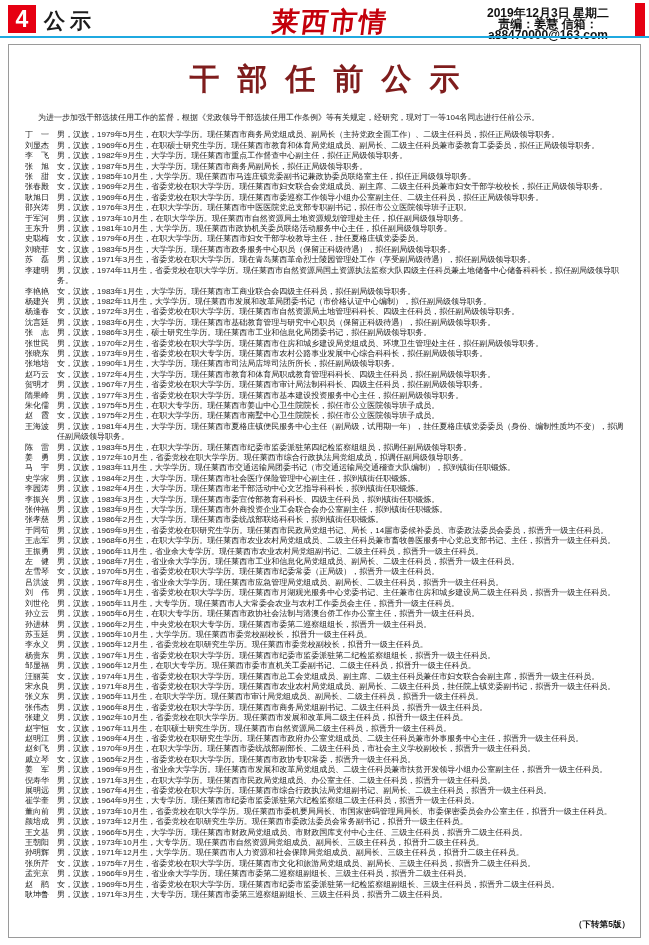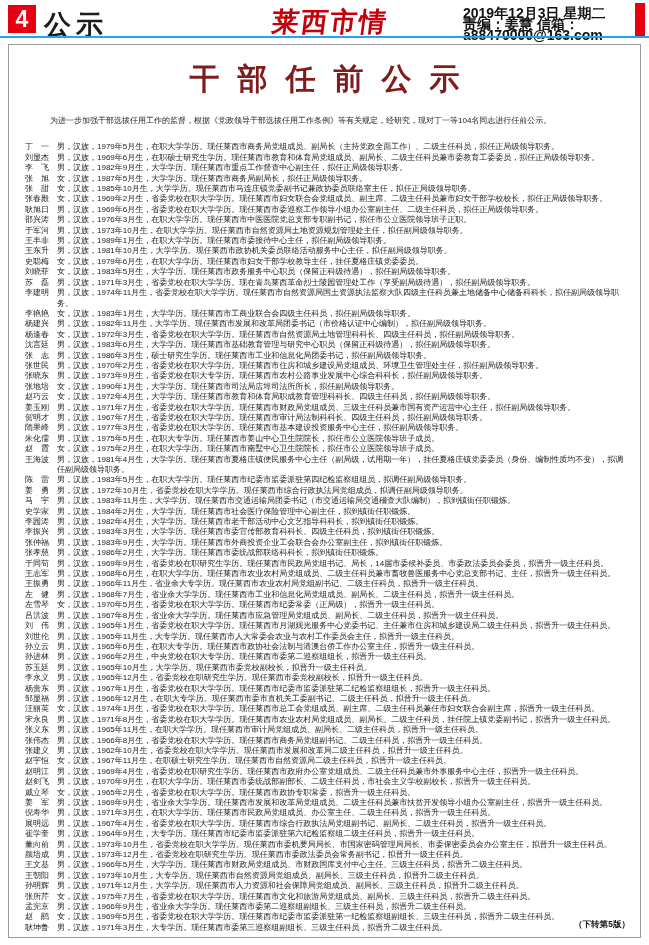--- a/index.html
+++ b/index.html
@@ -2,32 +2,32 @@
 <html><head>
 <meta charset="utf-8">
 <style>
   html,body{margin:0;padding:0;background:#ddd;}
   .page{position:relative;width:649px;height:945px;margin:0 auto;background:#ffffff;
         font-family:"Liberation Sans",sans-serif;color:#1c1c1c;overflow:hidden;}
   
   .header{position:absolute;top:0;left:0;right:0;height:38px;}
   .page-num{position:absolute;left:8px;top:5px;width:28px;height:28px;background:#e60012;
             color:#fff;font-size:23px;font-weight:bold;text-align:center;line-height:28px;}
-  .section-label{position:absolute;left:44px;top:7px;font-size:27px;font-weight:bold;letter-spacing:5px;}
+  .section-label{position:absolute;left:44px;top:7px;font-size:21px;font-weight:bold;letter-spacing:5px;}
   .masthead{position:absolute;left:240px;width:180px;top:4px;text-align:center;font-size:27px;
             font-weight:900;color:#c4000b;transform:skewX(-7deg);letter-spacing:2px;}
-  .issue-info{position:absolute;left:463px;top:8px;font-size:14px;font-weight:bold;line-height:11px;color:#111;}
+  .issue-info{position:absolute;left:447px;top:8px;font-size:12px;font-weight:bold;line-height:11px;color:#111;text-align:center;}
   .red-bar{position:absolute;right:4px;top:3px;width:10px;height:34px;background:#e60012;}
   .header-rule{position:absolute;left:0;right:0;top:36px;height:2px;background:#1fa9e0;}
   
   .content{position:absolute;left:8px;right:8px;top:44px;bottom:7px;border:1px solid #9a9a9a;
            padding:6px 9px;box-sizing:border-box;}
   .title{text-align:center;font-size:30px;font-weight:bold;letter-spacing:18px;text-indent:18px;
          margin:8px 0 13px 0;color:#7f1d1d;}
-  .intro{font-size:8px;line-height:10.4px;text-indent:2em;margin:16px;color:#222;}
+  .intro{font-size:8px;line-height:10.4px;text-indent:2em;margin:4px;color:#222;}
   .entries{margin:7px;}
   .entry{font-size:8px;line-height:10.4px;padding-left:32px;text-indent:-32px;color:#222;}
   .entry-name{display:inline-block;width:27px;margin-right:5px;text-indent:0;white-space:pre;}
   .footer-note{position:absolute;right:10px;bottom:6px;font-size:8.5px;font-weight:bold;color:#111;font-family:Liberation Mono, monospace;}
 </style>
 </head>
 <body>
 
 <div class="page">
 
@@ -49,36 +49,34 @@
     <div class="entries">
         <div class="entry"><span class="entry-name">丁　一</span><span class="entry-detail">男，汉族，1979年5月生，在职大学学历。现任莱西市商务局党组成员、副局长（主持党政全面工作）、二级主任科员，拟任正局级领导职务。</span></div>
         <div class="entry"><span class="entry-name">刘显杰</span><span class="entry-detail">男，汉族，1969年6月生，在职硕士研究生学历。现任莱西市教育和体育局党组成员、副局长、二级主任科员兼市委教育工委委员，拟任正局级领导职务。</span></div>
         <div class="entry"><span class="entry-name">李　飞</span><span class="entry-detail">男，汉族，1982年9月生，大学学历。现任莱西市重点工作督查中心副主任，拟任正局级领导职务。</span></div>
         <div class="entry"><span class="entry-name">张　旭</span><span class="entry-detail">女，汉族，1987年5月生，大学学历。现任莱西市商务局副局长，拟任正局级领导职务。</span></div>
         <div class="entry"><span class="entry-name">张　甜</span><span class="entry-detail">女，汉族，1985年10月生，大学学历。现任莱西市马连庄镇党委副书记兼政协委员联络室主任，拟任正局级领导职务。</span></div>
         <div class="entry"><span class="entry-name">张春殿</span><span class="entry-detail">女，汉族，1969年2月生，省委党校在职大学学历。现任莱西市妇女联合会党组成员、副主席、二级主任科员兼市妇女干部学校校长，拟任正局级领导职务。</span></div>
         <div class="entry"><span class="entry-name">耿旭日</span><span class="entry-detail">男，汉族，1969年6月生，省委党校在职大学学历。现任莱西市委巡察工作领导小组办公室副主任、二级主任科员，拟任正局级领导职务。</span></div>
         <div class="entry"><span class="entry-name">邵兴涛</span><span class="entry-detail">男，汉族，1976年3月生，在职大学学历。现任莱西市中医医院党总支部专职副书记，拟任市公立医院领导班子正职。</span></div>
         <div class="entry"><span class="entry-name">于军河</span><span class="entry-detail">男，汉族，1973年10月生，在职大学学历。现任莱西市自然资源局土地资源规划管理处主任，拟任副局级领导职务。</span></div>
-        <div class="entry"><span class="entry-name">王丰非</span><span class="entry-detail">男，汉族，1989年1月生，在职大学学历。现任莱西市委接待中心主任，拟任副局级领导职务。</span></div>
         <div class="entry"><span class="entry-name">王东升</span><span class="entry-detail">男，汉族，1981年10月生，大学学历。现任莱西市政协机关委员联络活动服务中心主任，拟任副局级领导职务。</span></div>
         <div class="entry"><span class="entry-name">史聪梅</span><span class="entry-detail">女，汉族，1979年6月生，在职大学学历。现任莱西市妇女干部学校教导主任，挂任夏格庄镇党委委员。</span></div>
         <div class="entry"><span class="entry-name">刘晓菲</span><span class="entry-detail">女，汉族，1983年5月生，大学学历。现任莱西市政务服务中心职员（保留正科级待遇），拟任副局级领导职务。</span></div>
         <div class="entry"><span class="entry-name">苏　磊</span><span class="entry-detail">男，汉族，1971年3月生，省委党校在职大学学历。现在青岛莱西革命烈士陵园管理处工作（享受副局级待遇），拟任副局级领导职务。</span></div>
         <div class="entry"><span class="entry-name">李建明</span><span class="entry-detail">男，汉族，1974年11月生，省委党校在职大学学历。现任莱西市自然资源局国土资源执法监察大队四级主任科员兼土地储备中心储备科科长，拟任副局级领导职务。</span></div>
         <div class="entry"><span class="entry-name">李艳艳</span><span class="entry-detail">女，汉族，1983年1月生，大学学历。现任莱西市工商业联合会四级主任科员，拟任副局级领导职务。</span></div>
         <div class="entry"><span class="entry-name">杨建兴</span><span class="entry-detail">男，汉族，1982年11月生，大学学历。现任莱西市发展和改革局团委书记（市价格认证中心编制），拟任副局级领导职务。</span></div>
         <div class="entry"><span class="entry-name">杨逢春</span><span class="entry-detail">女，汉族，1972年3月生，省委党校在职大学学历。现任莱西市自然资源局土地管理科科长、四级主任科员，拟任副局级领导职务。</span></div>
         <div class="entry"><span class="entry-name">沈言廷</span><span class="entry-detail">男，汉族，1983年6月生，大学学历。现任莱西市基础教育管理与研究中心职员（保留正科级待遇），拟任副局级领导职务。</span></div>
         <div class="entry"><span class="entry-name">张　志</span><span class="entry-detail">男，汉族，1986年3月生，硕士研究生学历。现任莱西市工业和信息化局团委书记，拟任副局级领导职务。</span></div>
         <div class="entry"><span class="entry-name">张世民</span><span class="entry-detail">男，汉族，1970年2月生，省委党校在职大学学历。现任莱西市住房和城乡建设局党组成员、环境卫生管理处主任，拟任副局级领导职务。</span></div>
         <div class="entry"><span class="entry-name">张晓东</span><span class="entry-detail">男，汉族，1973年9月生，省委党校在职大专学历。现任莱西市农村公路事业发展中心综合科科长，拟任副局级领导职务。</span></div>
         <div class="entry"><span class="entry-name">张地培</span><span class="entry-detail">女，汉族，1990年1月生，大学学历。现任莱西市司法局店埠司法所所长，拟任副局级领导职务。</span></div>
         <div class="entry"><span class="entry-name">赵巧云</span><span class="entry-detail">女，汉族，1972年4月生，大学学历。现任莱西市教育和体育局职成教育管理科科长、四级主任科员，拟任副局级领导职务。</span></div>
-        <div class="entry"><span class="entry-name">姜玉刚</span><span class="entry-detail">男，汉族，1971年7月生，省委党校在职大学学历。现任莱西市财政局党组成员、三级主任科员兼市国有资产运营中心主任，拟任副局级领导职务。</span></div>
         <div class="entry"><span class="entry-name">贺明才</span><span class="entry-detail">男，汉族，1967年7月生，省委党校在职大学学历。现任莱西市审计局法制科科长、四级主任科员，拟任副局级领导职务。</span></div>
         <div class="entry"><span class="entry-name">隋果峰</span><span class="entry-detail">男，汉族，1977年3月生，省委党校在职大学学历。现任莱西市基本建设投资服务中心主任，拟任副局级领导职务。</span></div>
         <div class="entry"><span class="entry-name">朱化儒</span><span class="entry-detail">男，汉族，1975年5月生，在职大专学历。现任莱西市姜山中心卫生院院长，拟任市公立医院领导班子成员。</span></div>
         <div class="entry"><span class="entry-name">赵　霞</span><span class="entry-detail">女，汉族，1975年2月生，在职大学学历。现任莱西市南墅中心卫生院院长，拟任市公立医院领导班子成员。</span></div>
         <div class="entry"><span class="entry-name">王海波</span><span class="entry-detail">男，汉族，1981年4月生，大学学历。现任莱西市夏格庄镇便民服务中心主任（副局级，试用期一年），挂任夏格庄镇党委委员（身份、编制性质均不变），拟调任副局级领导职务。</span></div>
         <div class="entry"><span class="entry-name">陈　雷</span><span class="entry-detail">男，汉族，1983年5月生，在职大学学历。现任莱西市纪委市监委派驻第四纪检监察组组员，拟调任副局级领导职务。</span></div>
         <div class="entry"><span class="entry-name">姜　勇</span><span class="entry-detail">男，汉族，1972年10月生，省委党校在职大学学历。现任莱西市综合行政执法局党组成员，拟调任副局级领导职务。</span></div>
         <div class="entry"><span class="entry-name">马　宇</span><span class="entry-detail">男，汉族，1983年11月生，大学学历。现任莱西市交通运输局团委书记（市交通运输局交通稽查大队编制），拟到镇街任职锻炼。</span></div>
         <div class="entry"><span class="entry-name">史学家</span><span class="entry-detail">男，汉族，1984年2月生，大学学历。现任莱西市社会医疗保险管理中心副主任，拟到镇街任职锻炼。</span></div>
         <div class="entry"><span class="entry-name">李园涛</span><span class="entry-detail">男，汉族，1982年4月生，大学学历。现任莱西市老干部活动中心文艺指导科科长，拟到镇街任职锻炼。</span></div>

